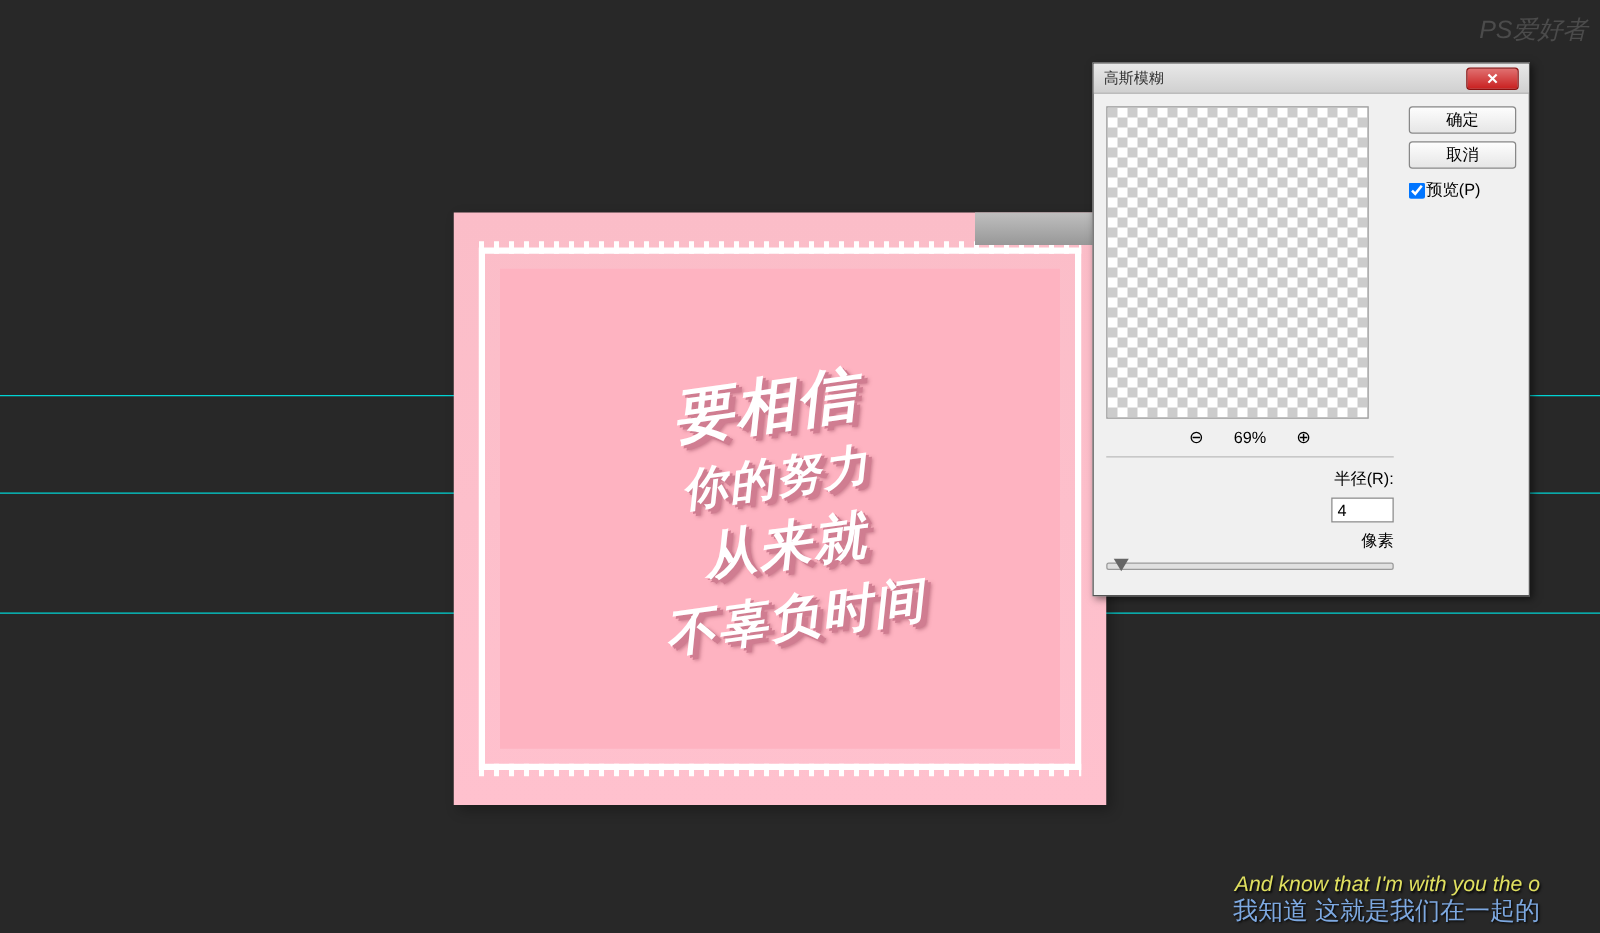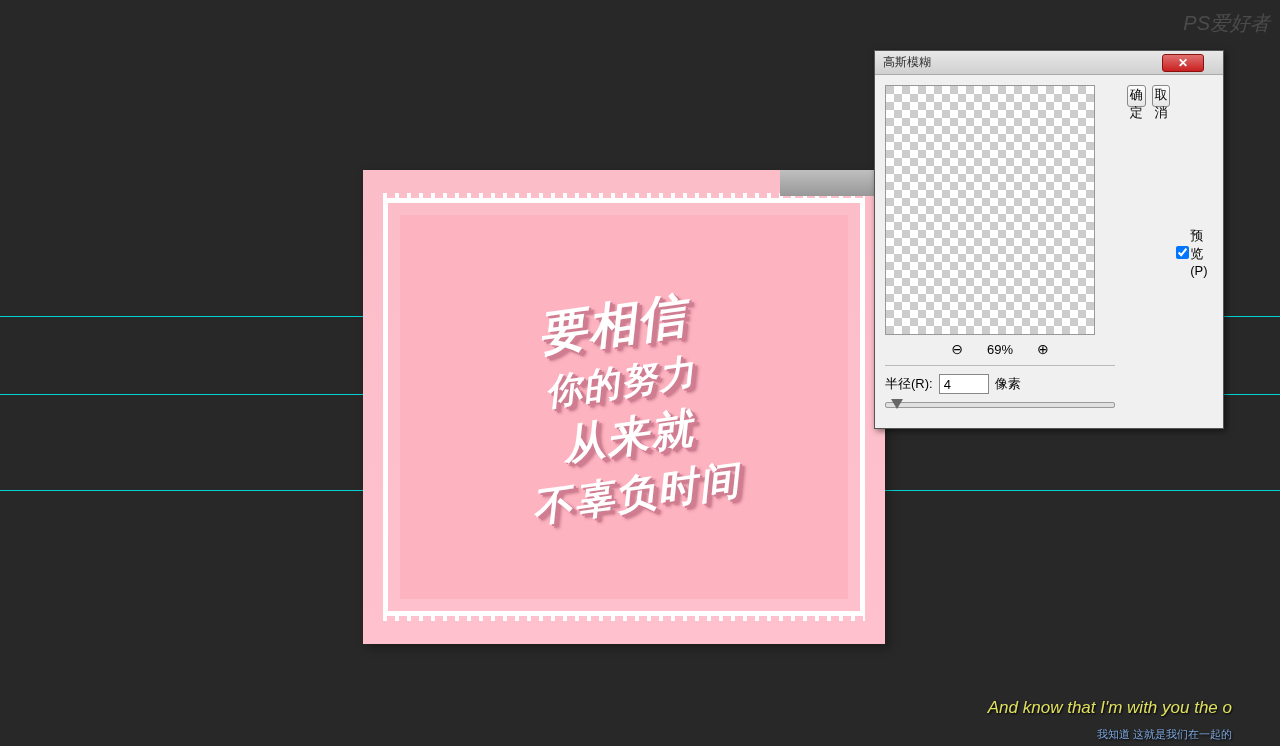--- a/index.html
+++ b/index.html
@@ -91,21 +91,21 @@
   background: #f0f0f0;
   border: 1px solid #555;
   box-shadow: 2px 2px 6px rgba(0,0,0,0.5);
 }
 .titlebar {
   height: 24px;
   background: linear-gradient(180deg, #e8e8e8, #d0d0d0);
   display: flex;
   align-items: center;
   justify-content: space-between;
-  padding: 0 19px 0 8px;
+  padding: 0 8px 0 8px;
   font-size: 12px;
   color: #333;
   border-bottom: 1px solid #aaa;
 }
 .close-btn {
   width: 42px;
   height: 18px;
   background: linear-gradient(180deg, #e07070, #c92020);
   border: 1px solid #8b1010;
   border-radius: 3px;
@@ -141,24 +141,25 @@
   font-size: 14px;
   cursor: pointer;
 }
 .divider {
   height: 1px;
   background: #bbb;
   margin: 8px 0;
 }
 .radius-row {
   display: flex;
-  align-items: center;
+  align-items: flex-end;
   gap: 6px;
   font-size: 13px;
   margin: 8px 0;
+  flex-direction: column;
 }
 .radius-input {
   width: 50px;
   height: 20px;
   border: 1px solid #888;
   padding: 1px 4px;
   font-size: 13px;
 }
 .slider-track {
   position: relative;
@@ -175,21 +176,21 @@
   width: 0;
   height: 0;
   border-left: 6px solid transparent;
   border-right: 6px solid transparent;
   border-top: 10px solid #666;
   cursor: pointer;
 }
 .right-col {
   width: 86px;
   display: flex;
-  flex-direction: row;
+  flex-direction: column;
   gap: 6px;
 }
 .dlg-btn {
   height: 22px;
   background: linear-gradient(180deg, #fdfdfd, #e6e6e6);
   border: 1px solid #888;
   border-radius: 3px;
   font-size: 13px;
   cursor: pointer;
 }
@@ -220,21 +221,21 @@
   color: #e0e060;
   font-size: 17px;
   font-style: italic;
   text-shadow: 1px 1px 2px #000;
 }
 .subtitle2 {
   position: absolute;
   bottom: 4px;
   right: 48px;
   color: #7da8e0;
-  font-size: 11px;
+  font-size: 20px;
   text-shadow: 1px 1px 2px #000;
 }
 
 
 .gray-tab {
   position: absolute;
   left: 780px;
   top: 170px;
   width: 105px;
   height: 26px;

